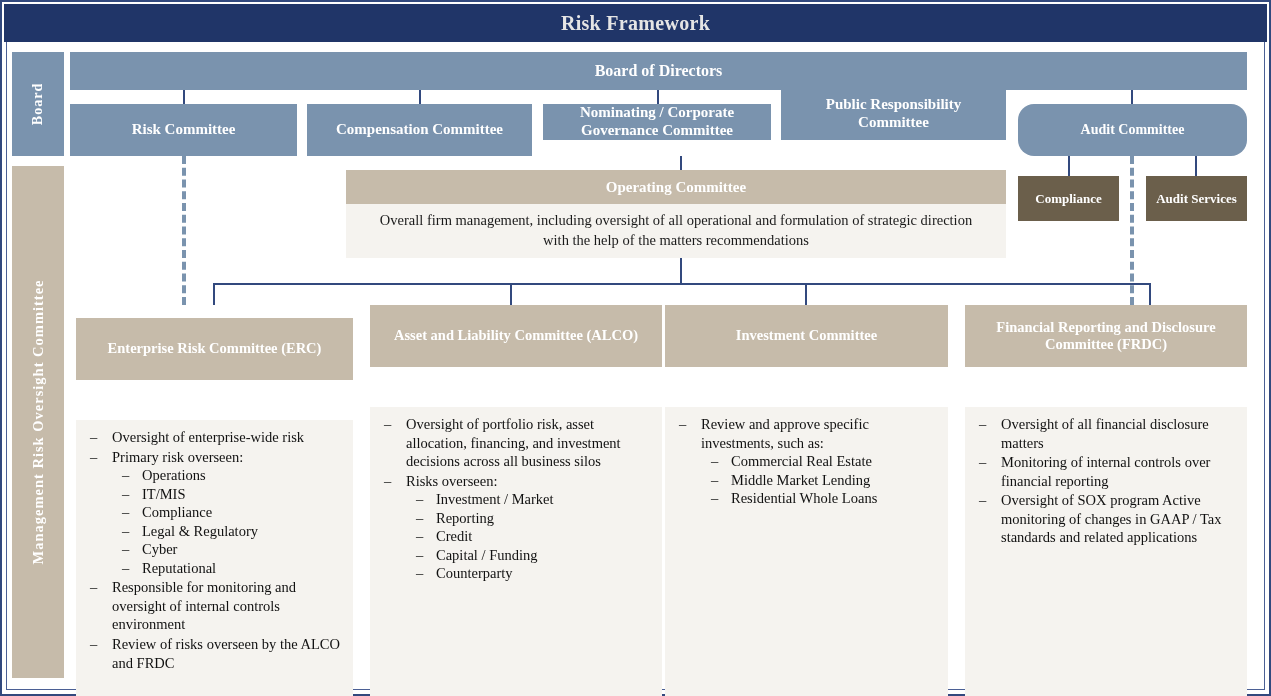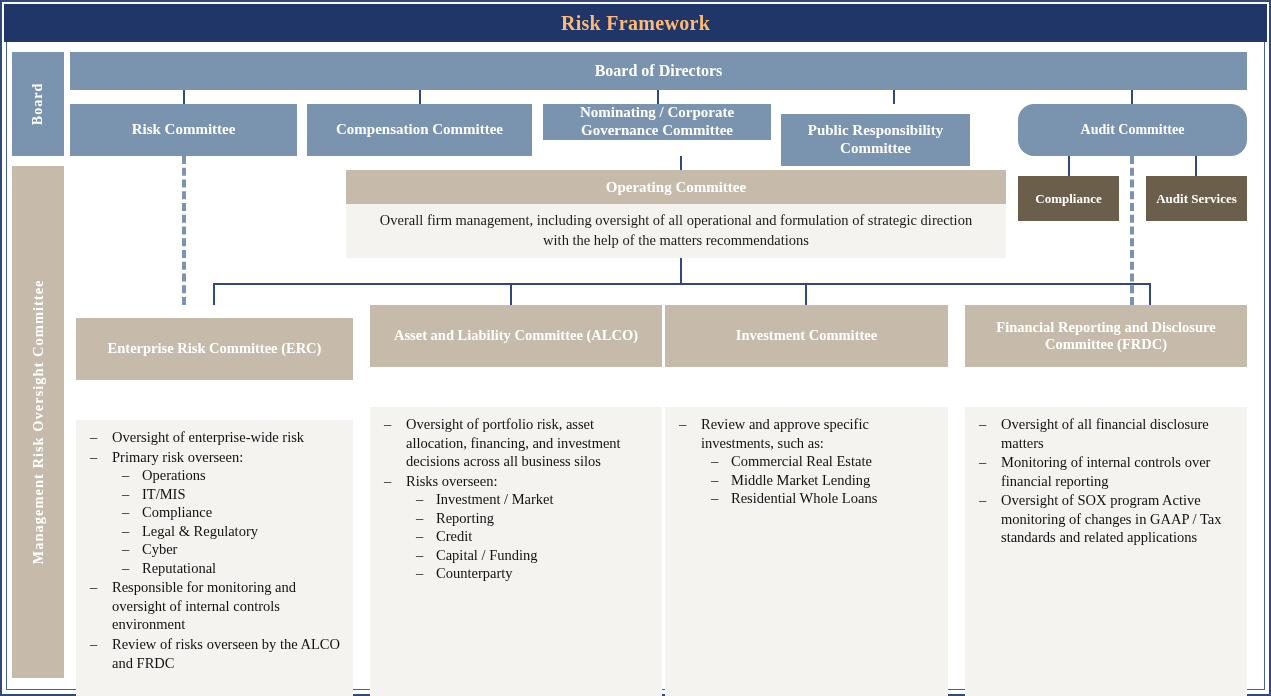--- a/index.html
+++ b/index.html
@@ -26,21 +26,21 @@
     left: 4px; top: 4px; right: 4px; bottom: 4px;
     border: 1px solid #4b6095;
   }
 
   
   #title-bar {
     position: absolute;
     left: 4px; top: 4px;
     width: 1263px; height: 38px;
     background: #203568;
-    color: #fdba74;
+    color: #e5e5e5;
     display: flex; align-items: center; justify-content: center;
     font-weight: bold;
     font-size: 20px;
     letter-spacing: .3px;
   }
 
   
   .box {
     position: absolute;
     display: flex;
@@ -176,21 +176,21 @@
 <div class="ln ln-v" style="left:657px; top:90px; height:14px;"></div>
 <div class="ln ln-v" style="left:893px; top:90px; height:14px;"></div>
 <div class="ln ln-v" style="left:1131px; top:90px; height:14px;"></div>
 
 <div class="box blue" style="left:70px; top:104px; width:227px; height:52px; font-size:15px;">Risk Committee</div>
 
 <div class="box blue" style="left:307px; top:104px; width:225px; height:52px; font-size:15px;">Compensation Committee</div>
 
 <div class="box blue" style="left:543px; top:104px; width:228px; height:36px; font-size:15px; padding:0 8px;">Nominating /  Corporate Governance  Committee</div>
 
-<div class="box blue" style="left:781px; top:114px; width:189px; height:52px; font-size:15px; padding:0 8px;">Public Responsibility Committee</div>
+<div class="box blue" style="left:781px; top:88px; width:225px; height:52px; font-size:15px; padding:0 8px;">Public Responsibility Committee</div>
 
 <div class="box blue" style="left:1018px; top:104px; width:229px; height:52px; font-size:14px;border-radius:16px;">Audit Committee</div>
 
 <div class="ln ln-v" style="left:1068px; top:156px; height:20px;"></div>
 <div class="ln ln-v" style="left:1195px; top:156px; height:20px;"></div>
 
 <div class="box brown" style="left:1018px; top:176px; width:101px; height:45px; font-size:13px;">Compliance</div>
 
 <div class="box brown" style="left:1146px; top:176px; width:101px; height:45px; font-size:13px; padding:0 6px;">Audit Services</div>
 

